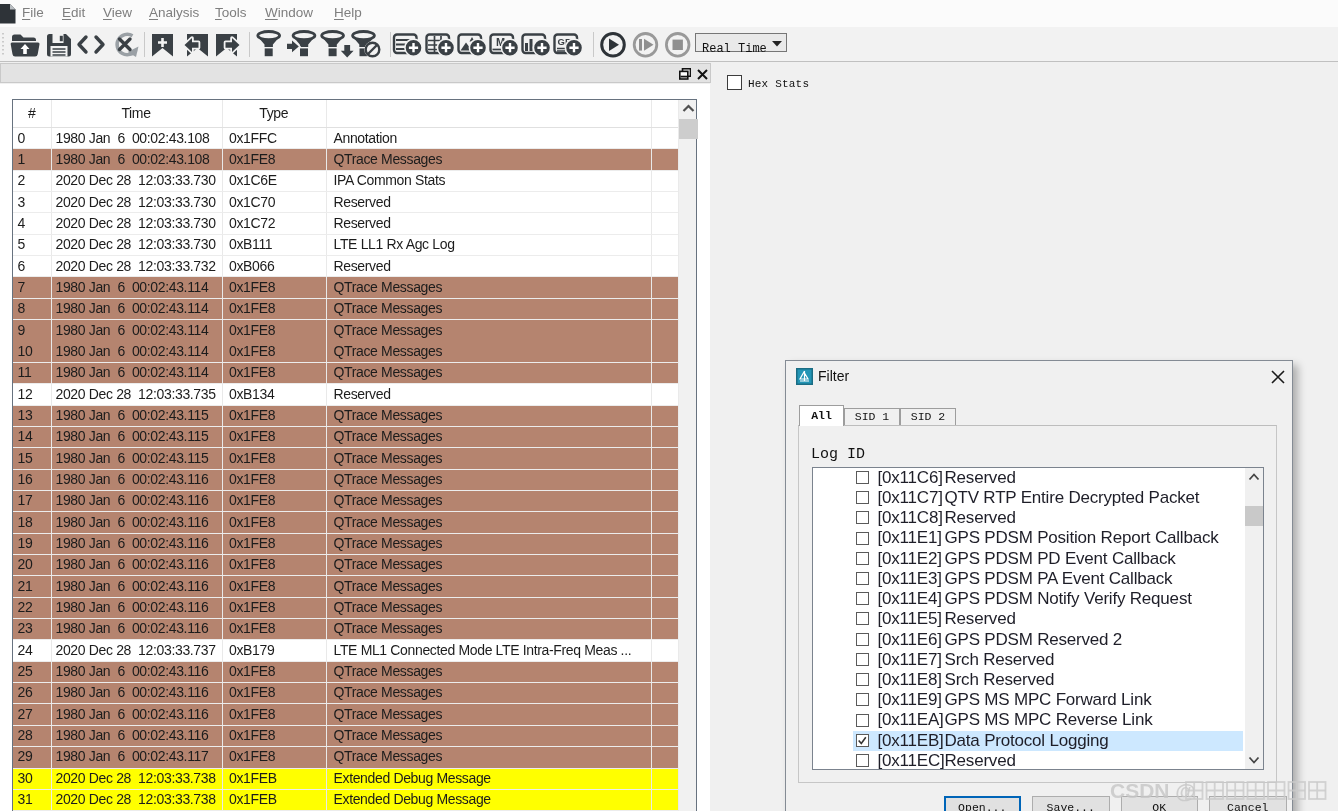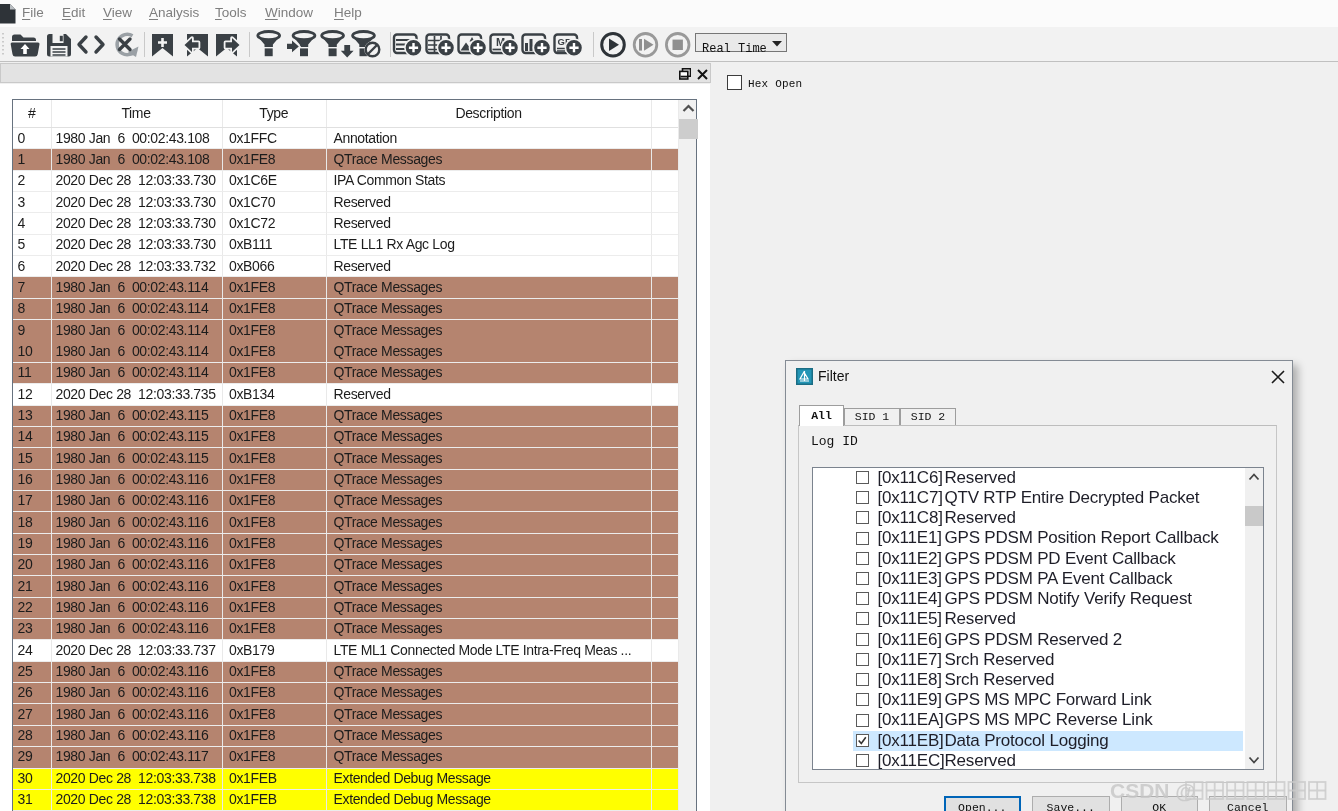--- a/index.html
+++ b/index.html
@@ -148,27 +148,26 @@
 <svg class="abs" style="left:679px;top:68px" width="12" height="12" viewBox="0 0 12 12">
     <path d="M3.5 3 v-2.2 h8 v7.5 h-2.5" fill="none" stroke="#111" stroke-width="1.6"></path>
     <rect x="0.8" y="3.4" width="8" height="7.6" fill="#fff" stroke="#111" stroke-width="1.6"></rect>
     <path d="M1.5 8.6 h6.5" stroke="#111" stroke-width="1.8"></path>
   </svg>
 <svg class="abs" style="left:697px;top:69px" width="11" height="11" viewBox="0 0 11 11">
     <path d="M1 1 l9 9 M10 1 l-9 9" stroke="#111" stroke-width="2"></path>
   </svg>
 <div id="lpanel" class="abs"></div>
 <div class="abs" style="left:727px;top:75px;width:15px;height:15px;background:#fff;border:1.6px solid #3c3c3c;"></div>
-<span class="abs mono" style="left:748px;top:78px;font-size:11px;color:#111;letter-spacing:0.2px;">Hex Open</span>
+<span class="abs mono" style="left:748px;top:78px;font-size:11px;color:#111;letter-spacing:0.2px;">Hex Stats</span>
 <div id="tbl" class="abs">
     <div id="thead">
       <div class="hc" style="left:0px;width:37.5px">#</div>
       <div class="hc" style="left:37.5px;width:171px">Time</div>
       <div class="hc" style="left:208.5px;width:104.5px">Type</div>
-      <div class="hc" style="left:313px;width:325px">Description</div>
     </div>
     <div id="tbody">
       <div class="tr bg-w"><span class="td" style="left:4.5px">0</span><span class="td" style="left:42.5px">1980 Jan  6  00:02:43.108</span><span class="td" style="left:216px">0x1FFC</span><span class="td" style="left:320.5px">Annotation</span></div>
       <div class="tr bg-r"><span class="td" style="left:4.5px">1</span><span class="td" style="left:42.5px">1980 Jan  6  00:02:43.108</span><span class="td" style="left:216px">0x1FE8</span><span class="td" style="left:320.5px">QTrace Messages</span></div>
       <div class="tr bg-w"><span class="td" style="left:4.5px">2</span><span class="td" style="left:42.5px">2020 Dec 28  12:03:33.730</span><span class="td" style="left:216px">0x1C6E</span><span class="td" style="left:320.5px">IPA Common Stats</span></div>
       <div class="tr bg-w"><span class="td" style="left:4.5px">3</span><span class="td" style="left:42.5px">2020 Dec 28  12:03:33.730</span><span class="td" style="left:216px">0x1C70</span><span class="td" style="left:320.5px">Reserved</span></div>
       <div class="tr bg-w"><span class="td" style="left:4.5px">4</span><span class="td" style="left:42.5px">2020 Dec 28  12:03:33.730</span><span class="td" style="left:216px">0x1C72</span><span class="td" style="left:320.5px">Reserved</span></div>
       <div class="tr bg-w"><span class="td" style="left:4.5px">5</span><span class="td" style="left:42.5px">2020 Dec 28  12:03:33.730</span><span class="td" style="left:216px">0xB111</span><span class="td" style="left:320.5px">LTE LL1 Rx Agc Log</span></div>
       <div class="tr bg-w"><span class="td" style="left:4.5px">6</span><span class="td" style="left:42.5px">2020 Dec 28  12:03:33.732</span><span class="td" style="left:216px">0xB066</span><span class="td" style="left:320.5px">Reserved</span></div>
       <div class="tr bg-r"><span class="td" style="left:4.5px">7</span><span class="td" style="left:42.5px">1980 Jan  6  00:02:43.114</span><span class="td" style="left:216px">0x1FE8</span><span class="td" style="left:320.5px">QTrace Messages</span></div>
@@ -219,21 +218,21 @@
       <path d="M8.5 3 v10 M8.5 3 l-4.5 8 h4.5 M8.5 5 l3.5 6 h-3.5 M4 13 h9" stroke="#fff" stroke-width="1.2" fill="none"></path>
     </svg>
     <span class="abs" style="left:32px;top:7px;font-size:14px;color:#111;">Filter</span>
     <svg class="abs" style="left:485px;top:9px" width="14" height="14" viewBox="0 0 14 14">
       <path d="M1 1 l12 12 M13 1 l-12 12" stroke="#1a1a1a" stroke-width="1.6"></path>
     </svg>
     <div class="tab" style="left:13px;top:43.5px;width:45px;height:21px;background:#fff;line-height:20px;z-index:3;font-weight:bold">All</div>
     <div class="tab" style="left:58px;top:47px;width:56px;height:24px;line-height:16px;">SID 1</div>
     <div class="tab" style="left:114px;top:47px;width:56px;height:17.5px;line-height:16px;">SID 2</div>
     <div id="pane">
-      <span class="abs mono" style="left:12px;top:8px;font-size:13px;color:#111;">Log ID</span>
+      <span class="abs mono" style="left:12px;top:20px;font-size:15px;color:#111;">Log ID</span>
       <div id="lbox">
         <div class="it" style="top:0.2px;">
           <svg class="abs" style="left:2.5px;top:3.2px" width="13" height="13" viewBox="0 0 13 13">
             <rect x="0.5" y="0.5" width="12" height="12" fill="#fff" stroke="#5a5a5a"></rect>
           </svg>
           <span class="itc">[0x11C6]</span>
           <span class="itd">Reserved</span>
         </div>
         <div class="it" style="top:20.43px;">
           <svg class="abs" style="left:2.5px;top:3.2px" width="13" height="13" viewBox="0 0 13 13">

